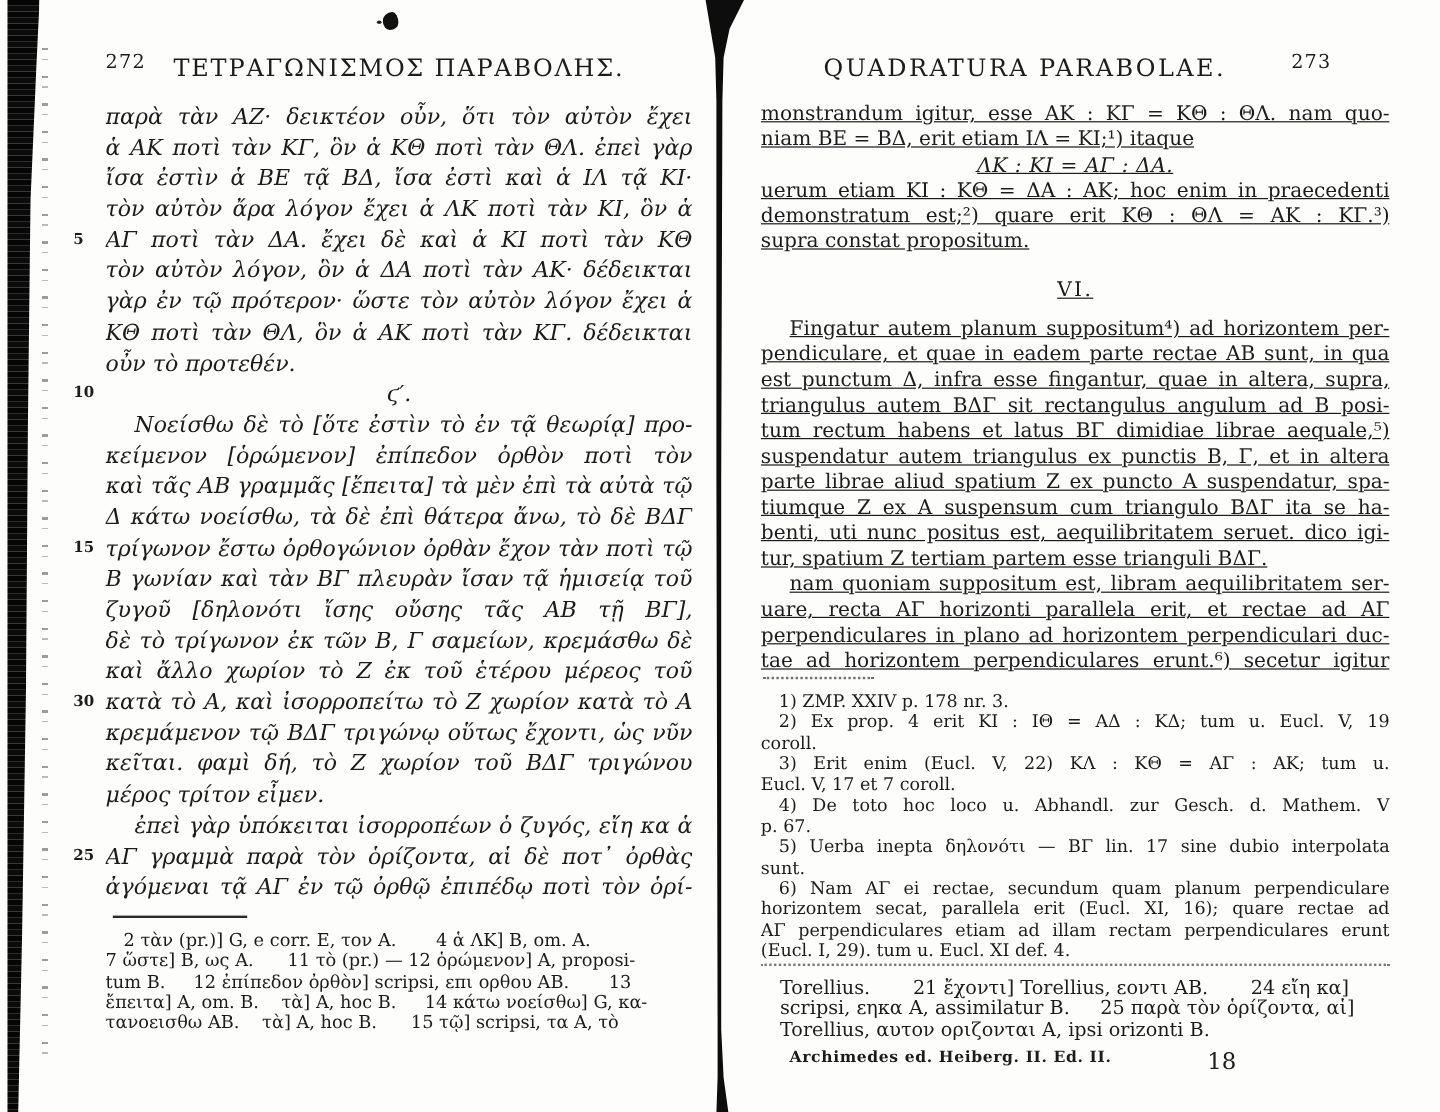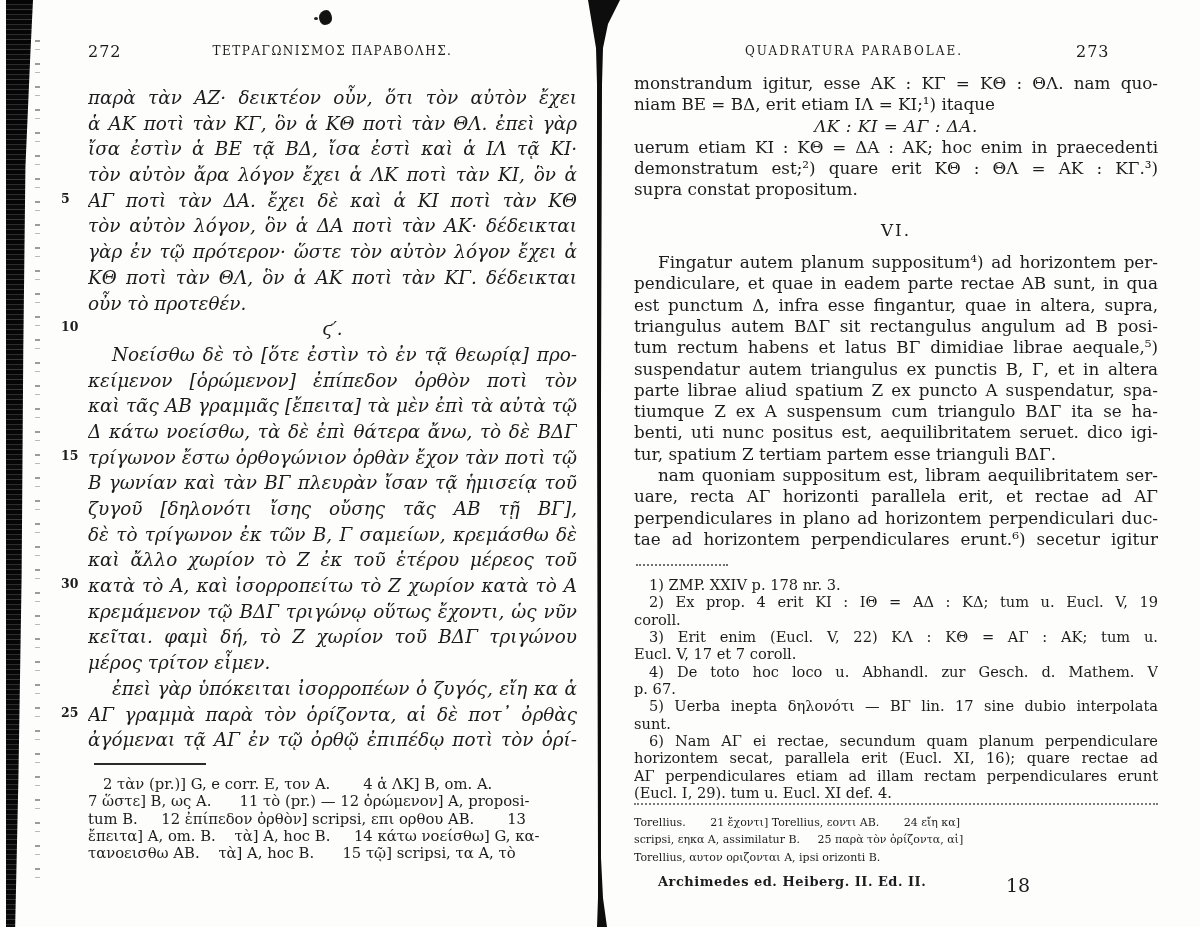--- a/index.html
+++ b/index.html
@@ -22,58 +22,58 @@
   .ink-blot { position:absolute; left:319px; top:10px; width:13px; height:15px;
     background:#121212; border-radius:60% 40% 55% 45% / 50% 60% 40% 50%; }
   .ink-blot::after { content:""; position:absolute; left:-5px; top:7px; width:4px; height:3px;
     background:#222; border-radius:50%; }
   
   .pg { position:absolute; top:44px; }
   .lp { left:88px;  width:489px; }
   .rp { left:634px; width:524px; }
   .head { position:relative; height:26px; }
   .head .title { position:absolute; left:0; width:100%; text-align:center;
-    font-size:12px; letter-spacing:1.5px; white-space:nowrap; }
+    font-size:20px; letter-spacing:1.5px; white-space:nowrap; }
   .rp .head .title { width:440px; letter-spacing:2px; }
   .pageno { position:absolute; top:-2px; font-size:16px; letter-spacing:1px; }
   .lp .pageno { left:0; }
   .rp .pageno { left:442px; }
   
   .lp-main { position:absolute; left:0; top:41px; width:489px;
     font-style:italic; font-size:18.4px; line-height:25.7px; }
   .gl { text-align:justify; text-align-last:justify; height:25.7px; overflow:hidden; }
   .gl.last { text-align-last:left; }
   .gl.center { text-align:center; text-align-last:center; }
   .gl.ind { text-indent:24px; }
   .ln { position:absolute; left:-27px; font-style:normal; font-weight:bold;
     font-size:12.5px; line-height:1; }
   
   .lp-rule { position:absolute; left:6px; top:719px; width:112px; border-top:2px solid #2a2a2a; }
   .lp-app  { position:absolute; left:0; top:731px; width:489px;
     font-size:14.8px; line-height:17.3px; }
   .ap { white-space:pre-wrap; }
   .ap.ind { text-indent:15px; }
   
-  .rp-main { position:absolute; left:0; top:29px; width:524px;
-    font-size:16.8px; line-height:21.3px; }
+  .rp-main { position:absolute; left:0; top:40px; width:524px;
+    font-size:16.8px; line-height:21.3px;text-decoration:underline; }
   .ll { text-align:justify; text-align-last:justify; height:21.3px; overflow:hidden; }
   .ll.last { text-align-last:left; }
   .ll.center { text-align:center; text-align-last:center; }
   .ll.ind { text-indent:24px; }
   .ll.hd2 { margin:19px 0 11px; letter-spacing:2px; height:21.3px; }
   .ll.eq { font-style:italic; letter-spacing:.5px; }
   .fn-rule1 { position:absolute; left:2px; top:520px; width:92px; border-top:2px dotted #6f6f6f; }
   .rp-fns { position:absolute; left:0; top:532px; width:524px;
     font-size:14.6px; line-height:17.35px; }
   .fn { text-align:justify; text-align-last:justify; height:17.35px; overflow:hidden; }
   .fn.last { text-align-last:left; }
   .fn.ind { text-indent:15px; }
   .fn-rule2 { position:absolute; left:0; top:759px; width:524px; border-top:2px dotted #7a7a7a; }
-  .rp-app { position:absolute; left:0; top:770px; width:524px;
-    font-size:11px; line-height:17.3px; }
+  .rp-app { position:absolute; left:16px; top:770px; width:524px;
+    font-size:16px; line-height:17.3px; }
   .rp-footer { position:absolute; left:0; top:830px; width:524px; font-size:13.5px; }
   .imprint { position:absolute; left:24px; letter-spacing:.5px; font-weight:bold; font-size:13px; }
   .signature { position:absolute; left:372px; font-size:19px; }
 </style>
 </head>
 <body>
 
 <div>
 
   <div class="edge-band"></div>

